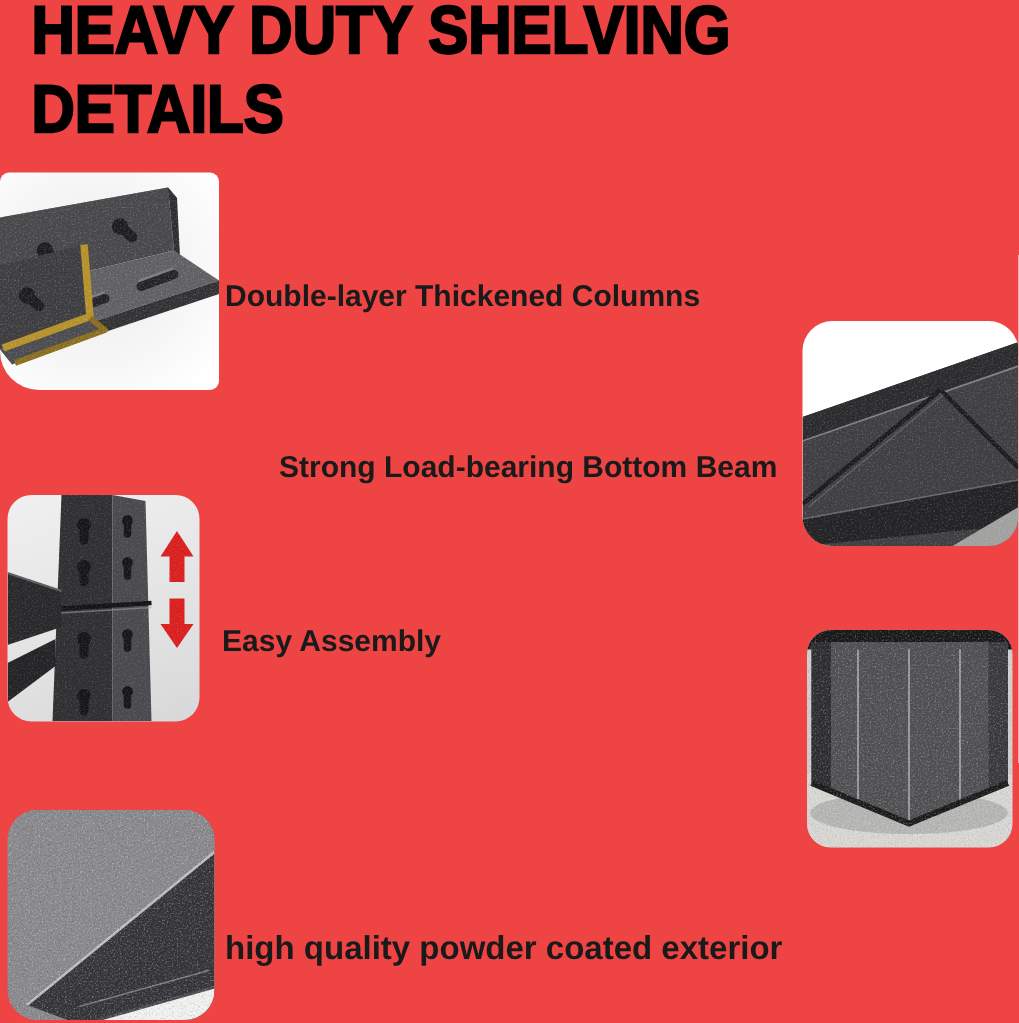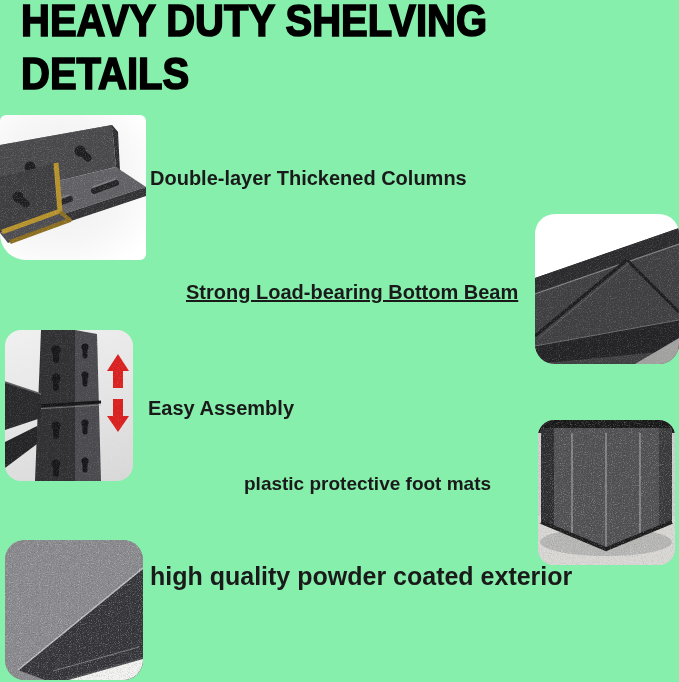--- a/index.html
+++ b/index.html
@@ -1,35 +1,35 @@
 <!DOCTYPE html>
 <html><head>
 <meta charset="utf-8">
 <style>
   html,body{margin:0;padding:0;background:#ffffff;}
   .canvas{
-    position:relative;width:679px;height:682px;background:#86efac;overflow:hidden;
+    position:relative;width:679px;height:682px;background:#ef4444;overflow:hidden;
     font-family:"Liberation Sans",sans-serif;
   }
   
   .title{
     position:absolute;left:21px;top:-5px;margin:0;
     font-size:40px;line-height:47px;font-weight:bold;color:#000;
     -webkit-text-stroke:1.5px #000;letter-spacing:0px;
     transform:scaleY(1.12);transform-origin:left top;
   }
   .tline{display:block;white-space:nowrap;}
   
   .label{position:absolute;font-weight:bold;color:#1a1a1a;line-height:24px;white-space:nowrap;}
-  .label span{display:block;}
+  .label span{display:block;margin-top:20px;}
   .l1{left:150px;top:166px;font-size:20px;}
-  .l2{left:186px;top:280px;font-size:20px;text-decoration:underline;}
+  .l2{left:186px;top:280px;font-size:20px;}
   .l3{left:148px;top:396px;font-size:20px;text-align:center;}
   .l4{left:244px;top:472px;font-size:19px;}
-  .l5{left:150px;top:564px;font-size:25px;text-align:center;}
+  .l5{left:150px;top:600px;font-size:22px;text-align:center;}
   
   .photo{position:absolute;margin:0;padding:0;overflow:hidden;}
   .photo svg{display:block;width:100%;height:100%;}
   .p-columns{left:0;top:115px;width:146px;height:145px;border-radius:6px 6px 6px 26px;
     background:radial-gradient(ellipse at 42% 45%, #ececec 0%, #f6f6f6 55%, #ffffff 88%);}
   .p-beam{left:535px;top:214px;width:144px;height:150px;border-radius:20px;background:#ffffff;}
   .p-assembly{left:5px;top:330px;width:128px;height:151px;border-radius:16px;
     background:linear-gradient(160deg,#f0f0f1 0%,#e2e2e3 60%,#d7d7d8 100%);}
   .p-footmat{left:538px;top:420px;width:137px;height:145px;border-radius:16px;background:#cfcfce;}
   .p-powder{left:5px;top:540px;width:138px;height:140px;border-radius:20px;background:#88888c;}
@@ -171,21 +171,20 @@
         <line x1="34" y1="13" x2="34" y2="116" stroke="#a8a8aa" stroke-width="1.3" opacity="0.85"></line>
         <line x1="68" y1="13" x2="68" y2="128" stroke="#a8a8aa" stroke-width="1.3" opacity="0.85"></line>
         <line x1="102" y1="13" x2="102" y2="116" stroke="#a8a8aa" stroke-width="1.3" opacity="0.85"></line>
         <path d="M3,102 L68,129 L134,102" fill="none" stroke="#1c1c1d" stroke-width="4"></path>
       </g>
       <rect width="137" height="145" filter="url(#spkW)" opacity="0.3"></rect>
       <rect width="137" height="145" filter="url(#spkB)" opacity="0.1"></rect>
     </svg>
   </figure>
   <div class="label l4">
-    <span>plastic protective foot mats</span>
   </div>
 
   <figure class="photo p-powder">
     <svg viewBox="0 0 138 140">
       <g>
         <rect width="138" height="140" fill="#8a8a8e"></rect>
         <polygon points="138,28 138,140 40,140 13,130" fill="#35353a"></polygon>
         <line x1="138" y1="28" x2="13" y2="130" stroke="#cacacd" stroke-width="1.6" opacity="0.9"></line>
         <polygon points="138,118 138,140 60,140" fill="#f2f2f0"></polygon>
         <line x1="60" y1="140" x2="138" y2="118" stroke="#4a4a4e" stroke-width="2"></line>

